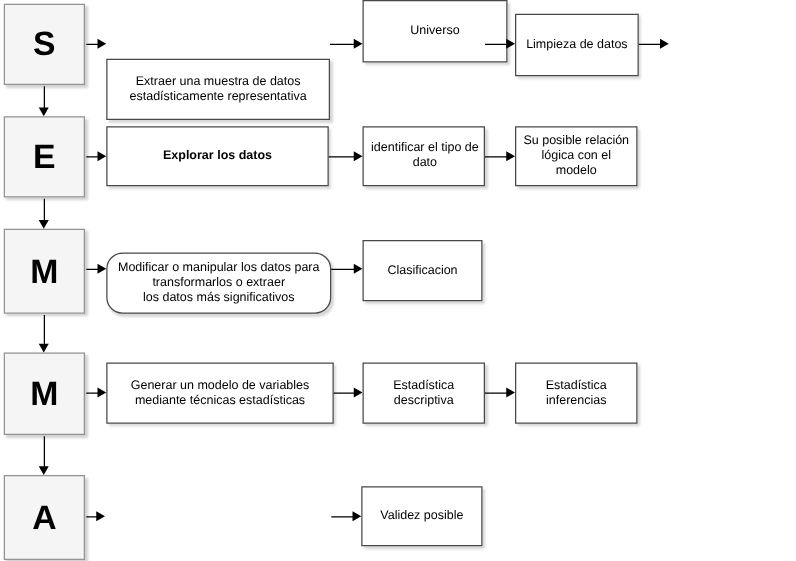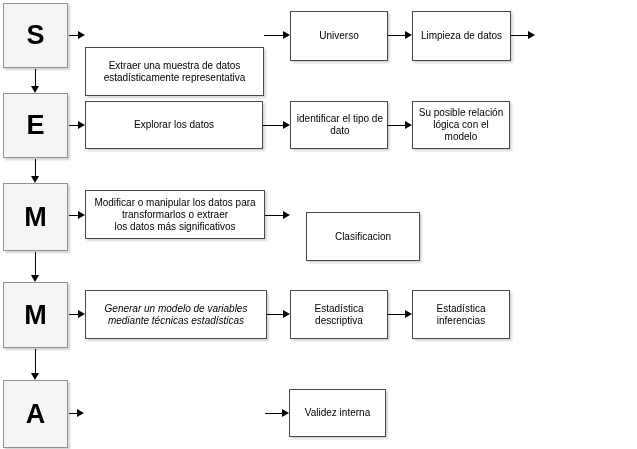--- a/index.html
+++ b/index.html
@@ -49,63 +49,63 @@
     <span class="stage-letter">M</span>
   </div>
   <div class="stage-box" style="top:380px;height:68px;">
     <span class="stage-letter">A</span>
   </div>
 
   <div class="flow-box" style="left:85px;top:11px;width:179px;height:49px;margin-top:36px;">
     <span class="flow-text">Extraer una muestra de datos
 estadísticamente representativa</span>
   </div>
-  <div class="flow-box" style="left:290px;top:11px;width:98px;height:50px;">
+  <div class="flow-box" style="left:290px;top:0;width:116px;height:50px;">
     <span class="flow-text">Universo</span>
   </div>
   <div class="flow-box" style="left:412px;top:11px;width:99px;height:50px;">
     <span class="flow-text">Limpieza de datos</span>
   </div>
 
-  <div class="flow-box" style="left:85px;top:101px;width:178px;height:48px;">
+  <div class="flow-box" style="left:85px;top:101px;width:178px;height:48px;font-weight:bold;">
     <span class="flow-text">Explorar los datos</span>
   </div>
   <div class="flow-box" style="left:290px;top:101px;width:98px;height:48px;justify-content:flex-end;">
     <span class="flow-text">identificar el tipo de
 dato</span>
   </div>
   <div class="flow-box" style="left:412px;top:101px;width:98px;height:48px;text-align:center;">
     <span class="flow-text">Su posible relación
 lógica con el modelo</span>
   </div>
 
-  <div class="flow-box" style="left:85px;top:190px;width:180px;height:49px;">
+  <div class="flow-box" style="left:85px;top:202px;width:180px;height:49px;border-radius:13px;">
     <span class="flow-text">Modificar o manipular los datos para
 transformarlos o extraer
 los datos más significativos</span>
   </div>
-  <div class="flow-box" style="left:306px;top:192px;width:114px;height:49px;margin-top:20px;">
+  <div class="flow-box" style="left:290px;top:192px;width:96px;height:49px;">
     <span class="flow-text">Clasificacion</span>
   </div>
 
-  <div class="flow-box" style="left:85px;top:290px;width:182px;height:49px;font-style:italic;">
+  <div class="flow-box" style="left:85px;top:290px;width:182px;height:49px;">
     <span class="flow-text">Generar un modelo de variables
 mediante técnicas estadísticas</span>
   </div>
   <div class="flow-box" style="left:290px;top:290px;width:98px;height:49px;">
     <span class="flow-text">Estadística
 descriptiva</span>
   </div>
   <div class="flow-box" style="left:412px;top:290px;width:98px;height:49px;">
     <span class="flow-text">Estadística
 inferencias</span>
   </div>
 
   <div class="flow-box" style="left:289px;top:389px;width:97px;height:48px;">
-    <span class="flow-text">Validez interna</span>
+    <span class="flow-text">Validez posible</span>
   </div>
 
   <div class="h-arrow" style="left:69px;top:31px;width:16px;">
       <div class="shaft"></div>
       <div class="head"></div>
     </div>
   <div class="h-arrow" style="left:264px;top:31px;width:26px;">
       <div class="shaft"></div>
       <div class="head"></div>
     </div>

